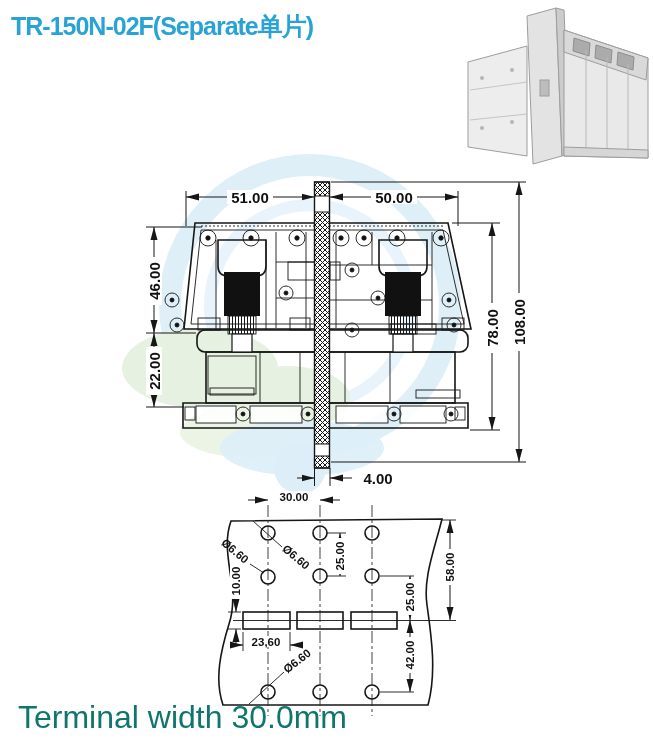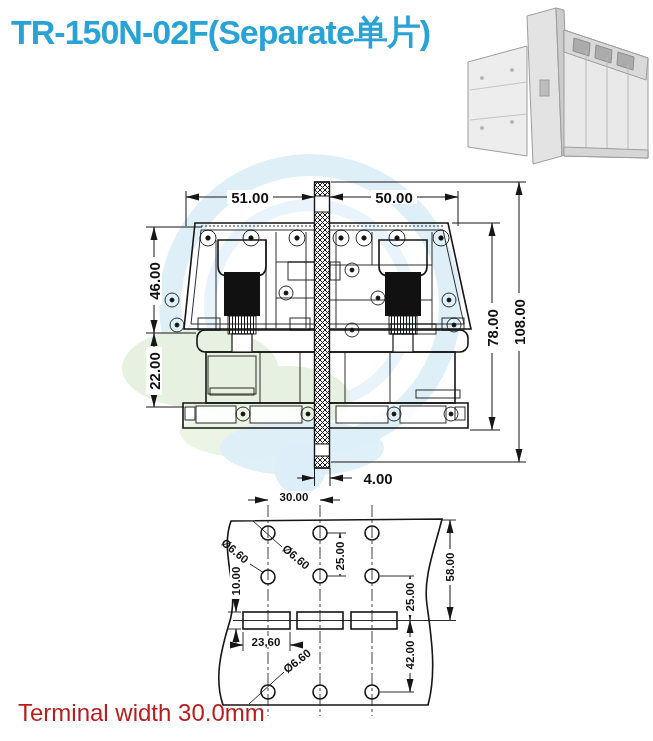--- a/index.html
+++ b/index.html
@@ -1,21 +1,21 @@
 <!DOCTYPE html>
 <html><head>
 <meta charset="utf-8">
 <style>
   html,body{margin:0;padding:0;background:#fff;}
   .page{position:relative;width:653px;height:741px;background:#fff;overflow:hidden;
         font-family:"Liberation Sans","DejaVu Sans",sans-serif;}
-  .title-line{position:absolute;left:11px;font-weight:bold;font-size:34px;letter-spacing:-1px;
+  .title-line{position:absolute;left:11px;font-weight:bold;font-size:25px;letter-spacing:-1px;
         color:#29a3d6;white-space:nowrap;}
   #t1{top:10px;} #t2{top:64px;}
-  .caption{position:absolute;left:18px;top:699px;font-size:24px;color:#b91c1c;}
+  .caption{position:absolute;left:18px;top:699px;font-size:32px;color:#0f766e;}
   svg{position:absolute;left:0;top:0;}
   .ln{stroke:#161616;stroke-width:1.6;fill:none;}
   .tn{stroke:#161616;stroke-width:0.9;fill:none;}
   .dim{stroke:#161616;stroke-width:1;fill:none;}
   .cl{stroke:#2a2a2a;stroke-width:0.9;fill:none;stroke-dasharray:12 3 3 3;}
   .dt{font:bold 15px "Liberation Sans","DejaVu Sans",sans-serif;fill:#111;text-anchor:middle;}
   .ds{font:bold 11.5px "Liberation Sans","DejaVu Sans",sans-serif;fill:#111;text-anchor:middle;}
   .wbg{fill:#ffffff;}
   .photo-edge{stroke:#9d9d9d;stroke-width:1;}
 </style>

